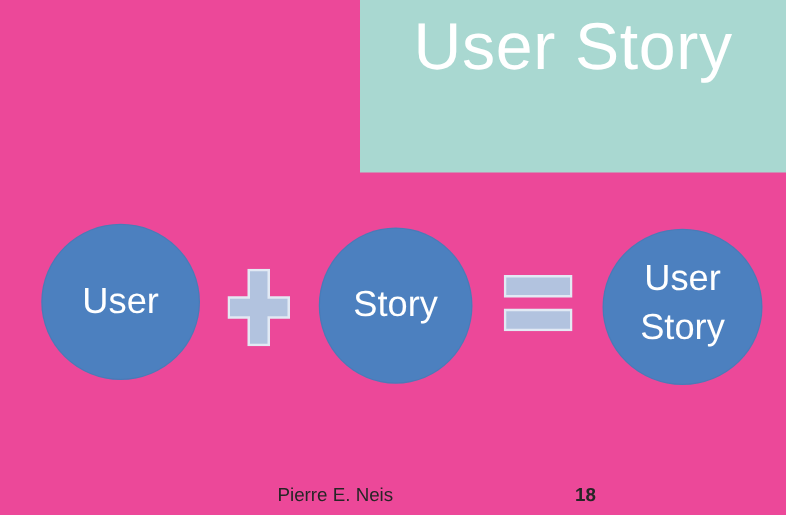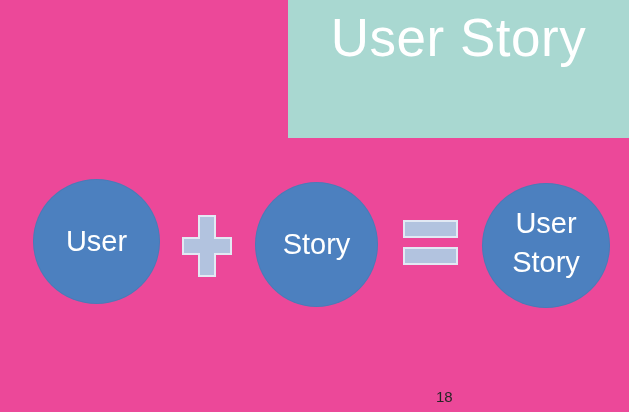--- a/index.html
+++ b/index.html
@@ -63,21 +63,21 @@
 
   
   .footer-author, .footer-page {
     position: absolute;
     top: 388px;
     font-size: 15px;
     color: #262626;
     white-space: nowrap;
   }
   .footer-author { left: 222px; }
-  .footer-page  { left: 436px; }
+  .footer-page  { left: 460px; font-weight: bold; }
 </style>
 </head>
 <body>
 
 <div class="slide">
 
   <div class="header">
     <div class="title">User Story</div>
   </div>
 
@@ -102,16 +102,17 @@
     </svg>
   </div>
 
   <div class="circle c3">
     <div class="lines">
       <span>User</span>
       <span>Story</span>
     </div>
   </div>
 
+  <div class="footer-author">Pierre E. Neis</div>
 
   <div class="footer-page">18</div>
 
 </div>
 
 </body></html>

